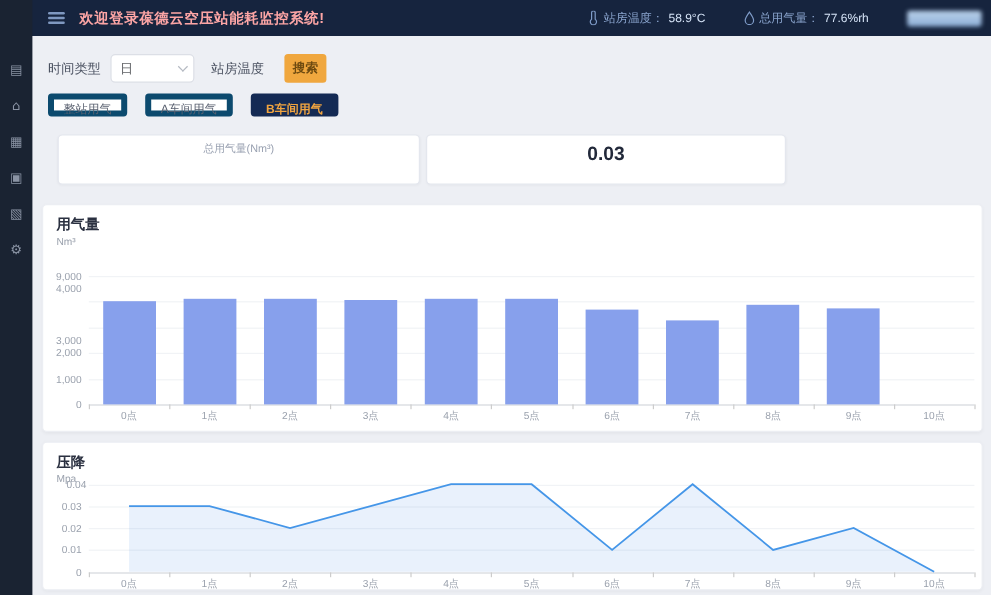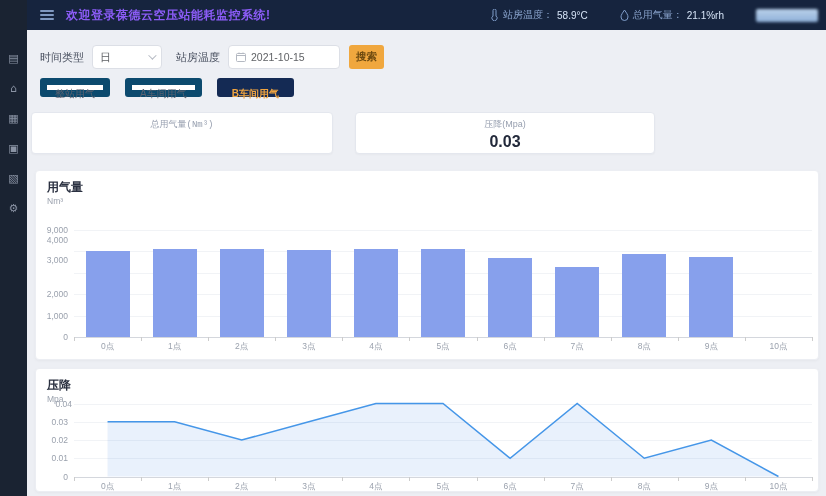--- a/index.html
+++ b/index.html
@@ -3,21 +3,21 @@
 <meta charset="utf-8">
 <style>
   * { margin:0; padding:0; box-sizing:border-box; }
   html,body { width:826px; height:496px; overflow:hidden; }
   body { font-family:"Liberation Sans","DejaVu Sans",sans-serif; background:#edeff4; position:relative; }
 
   
   .header { position:absolute; left:0; top:0; width:826px; height:30px; background:#16243e; display:flex; align-items:center; z-index:1; }
   .burger { width:14px; height:10px; margin-left:40px; display:flex; flex-direction:column; justify-content:space-between; cursor:pointer; }
   .burger i { display:block; height:2px; background:#7f98c0; border-radius:1px; }
-  .header-title { margin-left:12px; font-size:12px; font-weight:bold; color:#8b5cf6; letter-spacing:.5px; }
+  .header-title { margin-left:12px; font-size:12px; font-weight:bold; color:#fca5a5; letter-spacing:.5px; }
   .header-right { margin-left:auto; display:flex; align-items:center; }
   .env-item { display:flex; align-items:center; margin-right:32px; font-size:10px; }
   .env-item .env-ic { color:#7f9cc9; margin-right:4px; display:flex; }
   .env-label { color:#8aa4cd; }
   .env-value { color:#d6e4f7; margin-left:4px; }
   .user-chip { width:62px; height:13px; margin-right:8px; border-radius:2px; background:linear-gradient(#bad1ea,#8fb0d8); filter:blur(1.6px); cursor:pointer; }
 
   
   .sidebar { position:absolute; left:0; top:0; width:27px; height:496px; background:#1a2332; z-index:2; display:flex; flex-direction:column; align-items:center; padding-top:50px; }
   .side-ic { width:18px; height:18px; margin-bottom:12px; color:#8a93a4; font-size:11px; line-height:18px; text-align:center; cursor:pointer; font-family:"DejaVu Sans",sans-serif; }
@@ -30,25 +30,25 @@
   .select { width:70px; height:24px; background:#fff; border:1px solid #dcdfe6; border-radius:4px; display:flex; align-items:center; padding:0 7px; cursor:pointer; }
   .select .sel-val { font-size:11px; color:#606266; flex:1; }
   .chev { width:6px; height:6px; border-right:1px solid #b4b9c2; border-bottom:1px solid #b4b9c2; transform:rotate(45deg) translateY(-2px); }
   .date-label { margin-left:14px; }
   .date-input { width:112px; height:24px; background:#fff; border:1px solid #dcdfe6; border-radius:4px; display:flex; align-items:center; padding:0 7px; cursor:text; }
   .date-input .cal { color:#b4b9c2; margin-right:5px; display:flex; }
   .date-input .date-val { font-size:10.5px; color:#606266; }
   .search-btn { margin-left:9px; height:24px; padding:0 7px; background:#f0a73e; border:none; border-radius:3px; font-size:10.5px; color:#6d4a10; font-weight:bold; cursor:pointer; font-family:inherit; }
 
   .tabs { position:absolute; left:13px; top:48px; display:flex; gap:15px; }
-  .tab { height:19px; padding:0 8px; font-size:10px; line-height:17px; background:#fff; color:#5a6170; border:7px solid #0c4a6e; border-radius:3px; cursor:pointer; font-family:inherit; }
+  .tab { height:19px; padding:0 8px; font-size:10px; line-height:17px; background:#fff; color:#5a6170; border:5px solid #0c4a6e; border-radius:3px; cursor:pointer; font-family:inherit; }
   .tab.active { background:#142a54; color:#f0a440; border-color:#142a54; font-weight:bold; }
 
   .stat-card { position:absolute; top:82px; height:42px; background:#fff; border:1px solid #e4e7ee; border-radius:4px; text-align:center; padding-top:5px; box-shadow:0 1px 2px rgba(0,0,0,.03); }
-  .stat-card.s0 { left:4px; width:302px;font-family:Liberation Mono, monospace; }
+  .stat-card.s0 { left:21px; width:302px; }
   .stat-card.s1 { left:328px; width:300px; }
   .stat-label { font-size:9px; color:#98a0b0; }
   .stat-value { font-size:16px; font-weight:bold; color:#22293a; margin-top:2px; }
 
   .chart-card { position:absolute; left:8px; width:784px; background:#fff; border-radius:4px; border:1px solid #eceef3; box-shadow:0 1px 3px rgba(0,0,0,.04); }
   .chart-card.c-bar { top:140px; height:190px; }
   .chart-card.c-line { top:338px; height:124px; }
   .chart-title { position:absolute; left:11px; top:8px; font-size:12px; font-weight:bold; color:#2a3040; }
   .chart-sub { position:absolute; left:11px; top:25px; font-size:8.5px; color:#9aa1ad; }
   .plot { position:absolute; inset:0; }
@@ -80,21 +80,21 @@
       <span class="env-label">站房温度：</span>
       <span class="env-value">58.9°C</span>
     </div>
     <div class="env-item">
       <span class="env-ic">
         <svg width="9" height="12" viewBox="0 0 9 12">
             <path d="M4.5 1C6.5 4 8 5.8 8 8a3.5 3.5 0 1 1-7 0C1 5.8 2.5 4 4.5 1z" fill="none" stroke="currentColor" stroke-width="1"></path>
           </svg>
       </span>
       <span class="env-label">总用气量：</span>
-      <span class="env-value">21.1%rh</span>
+      <span class="env-value">77.6%rh</span>
     </div>
     <div class="user-chip"></div>
   </div>
 </div>
 
 <div class="sidebar">
   <span class="side-ic">▤</span>
   <span class="side-ic">⌂</span>
   <span class="side-ic">▦</span>
   <span class="side-ic">▣</span>
@@ -104,59 +104,47 @@
 
 <div class="main">
 
   <div class="filter-row">
     <span class="f-label">时间类型</span>
     <div class="select">
       <span class="sel-val">日</span>
       <span class="chev"></span>
     </div>
     <span class="f-label date-label">站房温度</span>
-    <div class="date-input">
-      <span class="cal">
-        <svg width="10" height="10" viewBox="0 0 10 10">
-            <rect x="0.5" y="1.5" width="9" height="8" rx="1" fill="none" stroke="currentColor"></rect>
-            <line x1="0.5" y1="3.5" x2="9.5" y2="3.5" stroke="currentColor"></line>
-            <line x1="3" y1="0.5" x2="3" y2="2" stroke="currentColor"></line>
-            <line x1="7" y1="0.5" x2="7" y2="2" stroke="currentColor"></line>
-          </svg>
-      </span>
-      <span class="date-val">2021-10-15</span>
-    </div>
     <button class="search-btn">搜索</button>
   </div>
 
   <div class="tabs">
     <button class="tab">整站用气</button>
     <button class="tab">A车间用气</button>
     <button class="tab active">B车间用气</button>
   </div>
 
   <div class="stat-card s0">
     <div class="stat-label">总用气量(Nm³)</div>
   </div>
   <div class="stat-card s1">
-    <div class="stat-label">压降(Mpa)</div>
     <div class="stat-value">0.03</div>
   </div>
 
   <div class="chart-card c-bar">
     <div class="chart-title">用气量</div>
     <div class="chart-sub">Nm³</div>
     <div class="plot" id="bar-plot">
         <div class="ytick" style="left: 0px; top: 161px;">0</div>
         <div class="gridline" style="left: 38px; width: 738px; top: 144.5px;"></div>
         <div class="ytick" style="left: 0px; top: 139.5px;">1,000</div>
         <div class="gridline" style="left: 38px; width: 738px; top: 123px;"></div>
         <div class="ytick" style="left: 0px; top: 118px;">2,000</div>
         <div class="gridline" style="left: 38px; width: 738px; top: 101.5px;"></div>
-        <div class="ytick" style="left: 0px; top: 84px;">3,000</div>
+        <div class="ytick" style="left: 0px; top: 108px;">3,000</div>
         <div class="gridline" style="left: 38px; width: 738px; top: 80px;"></div>
         <div class="ytick" style="left: 0px; top: 64px;">4,000</div>
         <div class="gridline" style="left: 38px; width: 738px; top: 58.5px;"></div>
         <div class="ytick" style="left: 0px; top: 53.5px;">9,000</div>
         <div class="axisline" style="left: 38px; width: 738px; top: 166px;"></div>
         <div class="btick" style="left: 38px; top: 166px;"></div>
         <div class="btick" style="left: 105.091px; top: 166px;"></div>
         <div class="btick" style="left: 172.182px; top: 166px;"></div>
         <div class="btick" style="left: 239.273px; top: 166px;"></div>
         <div class="btick" style="left: 306.364px; top: 166px;"></div>

